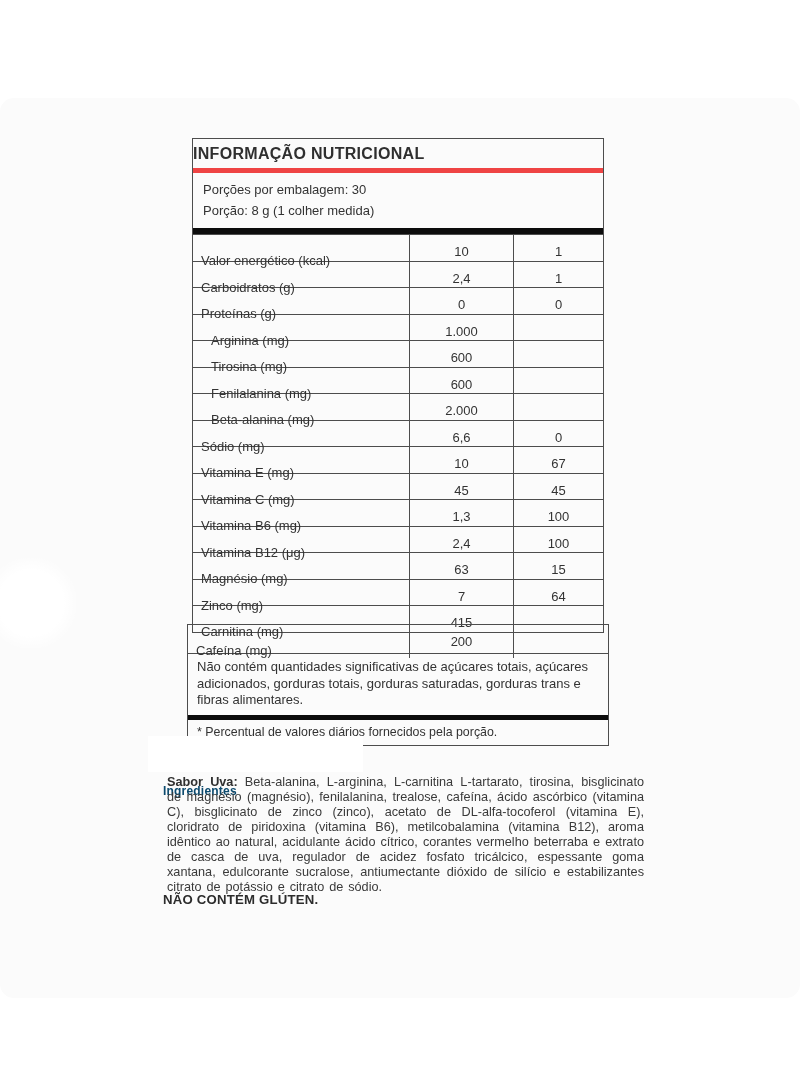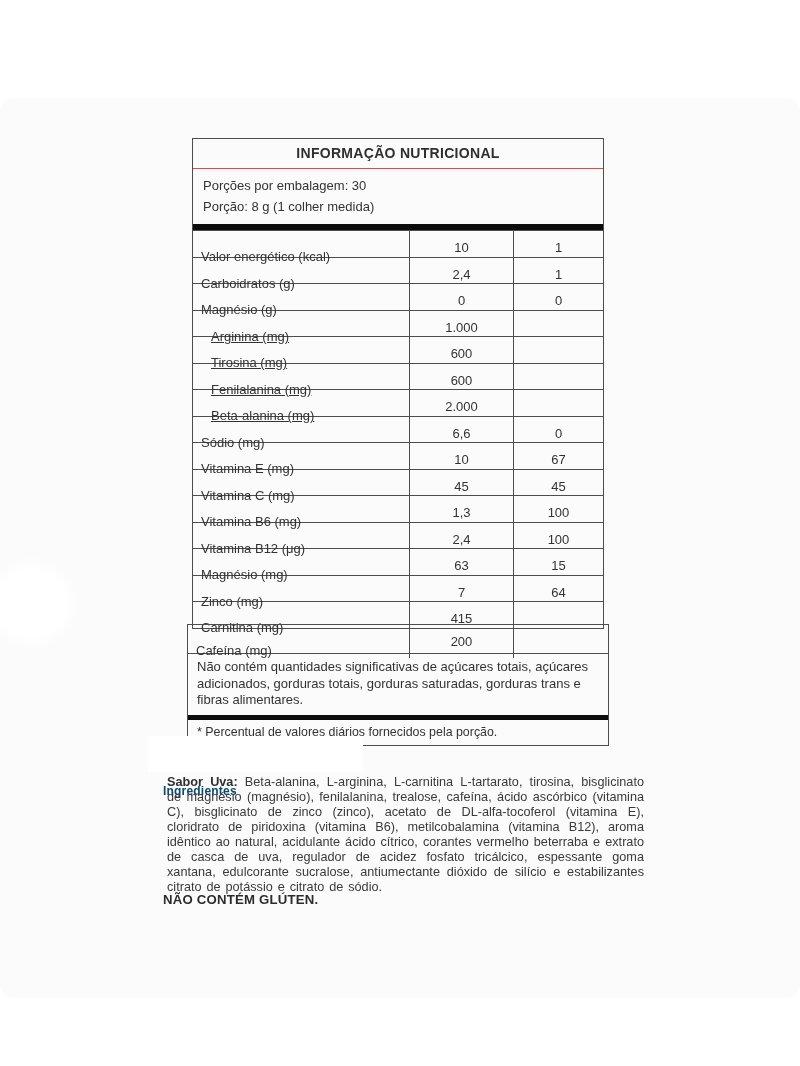--- a/index.html
+++ b/index.html
@@ -14,34 +14,34 @@
   .blob{
     position:absolute;left:-14px;top:558px;width:90px;height:90px;
     background:radial-gradient(circle, #ffffff 52%, rgba(255,255,255,0) 75%);
   }
   
   .ntable{
     position:absolute;left:192px;top:138px;width:412px;
     box-sizing:border-box;border:1px solid #4d4d4d;background:transparent;
   }
   .t-title{
-    height:29px;line-height:29px;text-align:center;font-weight:bold;
-    font-size:14px;letter-spacing:.3px;border-bottom:1px solid #ef4444;color:#2f2f2f;
+    height:29px;line-height:29px;text-align:left;font-weight:bold;
+    font-size:16px;letter-spacing:.3px;border-bottom:5px solid #ef4444;color:#2f2f2f;
   }
   .t-serv{padding:6px 10px 7px;font-size:13px;line-height:21px;color:#333;}
   .bar-thick{height:6px;background:#0c0c0c;}
   .t-row{
     display:grid;grid-template-columns:216px 104px 1fr;
     align-items:stretch;border-top:1px solid #4d4d4d;
   }
   .t-row.head{border-top:none;height:23px;}
   .t-row.body-row{height:25.5px;}
   .cell{display:flex;align-items:center;font-size:13px;color:#333;}
   .c-label{padding-left:8px;margin-top:18px;}
-  .t-row.indent .c-label{padding-left:18px;text-decoration:underline;}
+  .t-row.indent .c-label{padding-left:18px;}
   .c-amount,.c-vd{justify-content:center;border-left:1px solid #4d4d4d;}
   .head .c-amount,.head .c-vd{font-weight:bold;color:#2f2f2f;}
   
   .ntable2{
     position:absolute;left:187px;top:624px;width:422px;
     box-sizing:border-box;border:1px solid #4d4d4d;background:transparent;
   }
   .t-row.caf{grid-template-columns:221px 104px 1fr;height:28px;border-top:none;}
   .t-note{
     border-top:1px solid #4d4d4d;padding:5px 9px 6px;
@@ -85,21 +85,21 @@
     <div class="cell c-label">Valor energético (kcal)</div>
     <div class="cell c-amount">10</div>
     <div class="cell c-vd">1</div>
   </div>
       <div class="t-row body-row">
     <div class="cell c-label">Carboidratos (g)</div>
     <div class="cell c-amount">2,4</div>
     <div class="cell c-vd">1</div>
   </div>
       <div class="t-row body-row">
-    <div class="cell c-label">Magnésio (g)</div>
+    <div class="cell c-label">Proteínas (g)</div>
     <div class="cell c-amount">0</div>
     <div class="cell c-vd">0</div>
   </div>
       <div class="t-row body-row indent">
     <div class="cell c-label">Arginina (mg)</div>
     <div class="cell c-amount">1.000</div>
     <div class="cell c-vd"></div>
   </div>
       <div class="t-row body-row indent">
     <div class="cell c-label">Tirosina (mg)</div>

